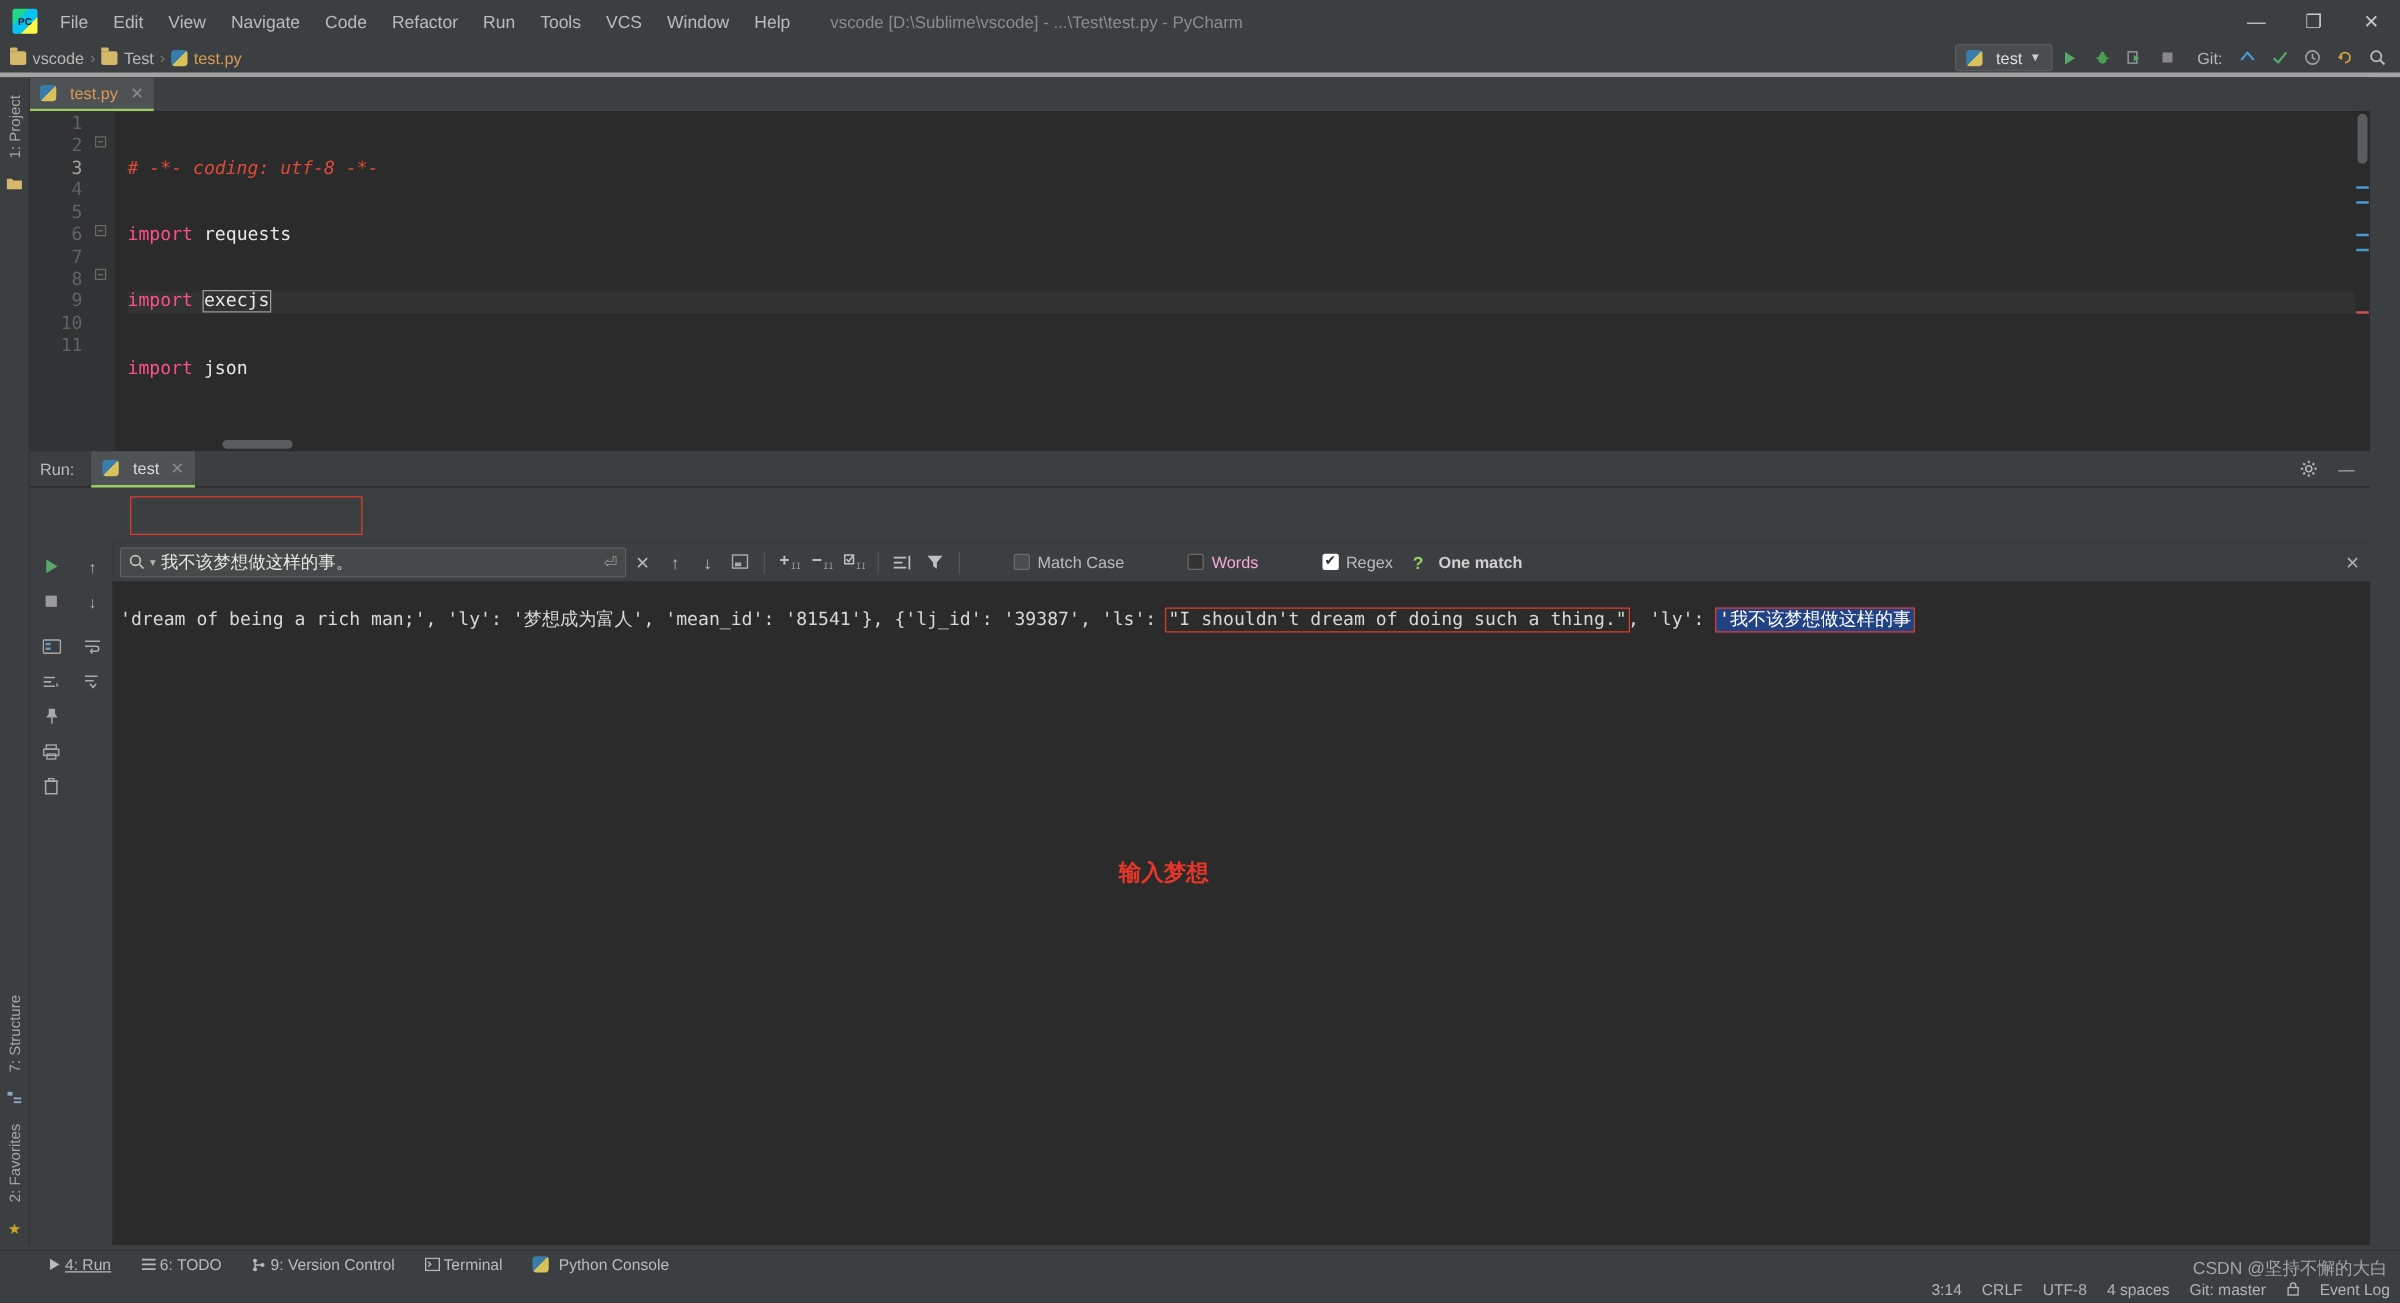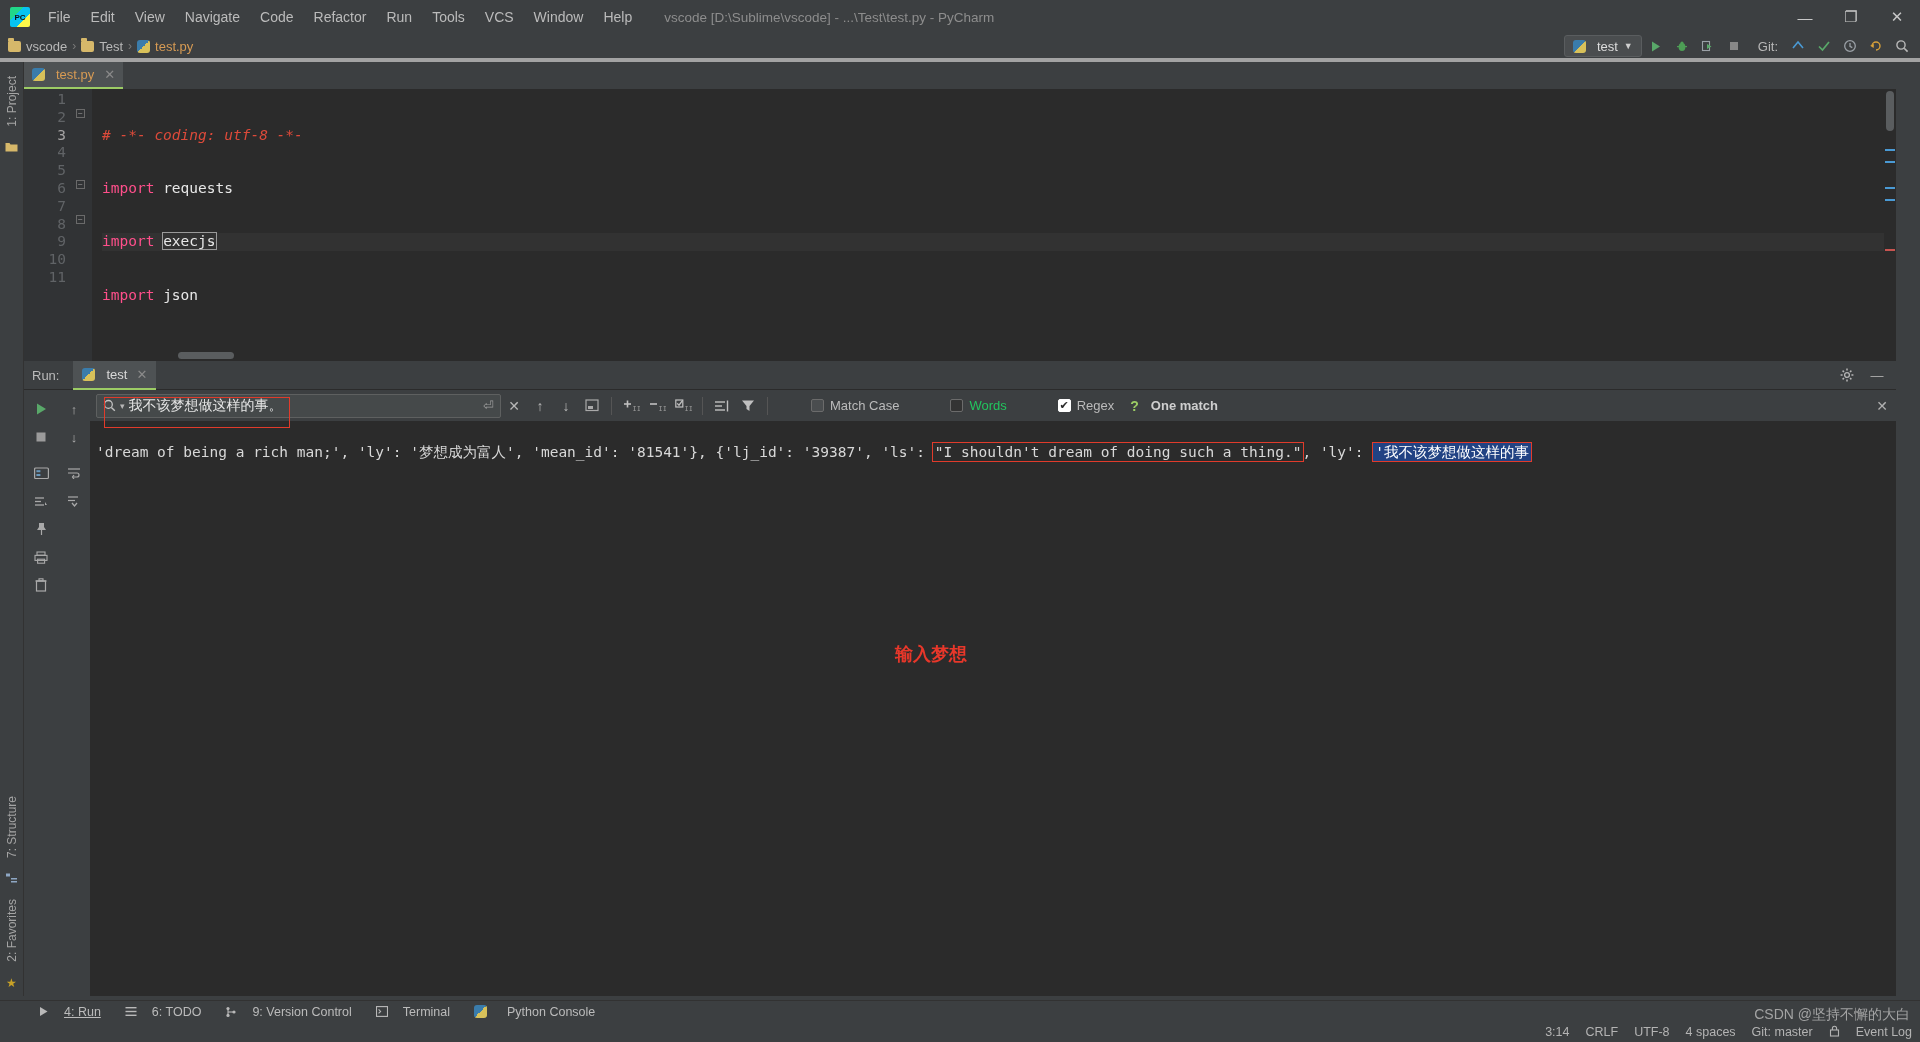--- a/index.html
+++ b/index.html
@@ -129,21 +129,21 @@
   }
   .scroll-thumb-v {
     position: absolute; right: 2px; top: 2px; width: 8px; height: 40px;
     background: #5a5d5f; border-radius: 4px;
   }
   .marker { position: absolute; right: 1px; width: 10px; height: 2px; }
 
   
   .run-window {
     position: absolute; left: 24px; right: 24px; top: 299px; bottom: 40px;
-    background: #3c3f41; display: flex; flex-direction: column;
+    background: #3c3f41; display: flex; flex-direction: column; gap: 44px;
   }
   .run-header {
     height: 29px; display: flex; align-items: center; padding-left: 8px;
     position: relative; border-bottom: 1px solid #2b2b2b;
   }
   .run-label { color: #bbbbbb; font-size: 13px; margin-right: 14px; }
   .run-tab {
     display: flex; align-items: center; gap: 6px; padding: 0 9px; height: 29px;
     background: #4e5254; color: #d8d8d8; font-size: 13px;
     border-bottom: 2px solid #9ccc65;
@@ -191,21 +191,21 @@
   }
   .fb-sep { width: 1px; height: 18px; background: #555; margin: 0 6px; }
   .chk {
     width: 13px; height: 13px; border: 1px solid #6b6b6b; background: #4a4d4f;
     border-radius: 2px; display: inline-flex; align-items: center; justify-content: center;
     margin-right: 6px; flex: none;
   }
   .chk.on { background: #fff; border-color: #fff; }
   .chk.on::after { content: "✔"; color: #2b2b2b; font-size: 11px; line-height: 1; }
   .chk-label { color: #bbbbbb; font-size: 13px; margin-right: 14px; display: flex; align-items: center; padding-left: 37px; }
-  .chk-label.dim { color: #22c55e; }
+  .chk-label.dim { color: #f9a8d4; }
   .q-help { color: #9ccc65; font-size: 14px; font-weight: bold; margin: 0 12px 0 2px; }
   .match-txt { color: #cfcfcf; font-size: 13px; font-weight: bold; }
   .findbar-close { position: absolute; right: 8px; color: #b0b0b0; font-size: 14px; }
 
   
   .console {
     flex: 1; position: relative; overflow: hidden; background: #2b2b2b;
     font-family: "DejaVu Sans Mono", monospace; font-size: 14.5px; color: #d8d8d8;
   }
   .console-line {
@@ -223,21 +223,21 @@
     font-family: "DejaVu Sans", sans-serif;
   }
 
   
   .toolstrip {
     position: absolute; left: 0; right: 0; bottom: 20px; height: 22px;
     background: #3c3f41; display: flex; align-items: center; gap: 0;
     padding-left: 26px; border-top: 1px solid #323232;
   }
   .ts-item {
-    display: flex; align-items: center; gap: 15px; color: #bbbbbb; font-size: 12.5px;
+    display: flex; align-items: center; gap: 3px; color: #bbbbbb; font-size: 12.5px;
     padding: 0 12px; height: 22px; justify-content: flex-end;
   }
   .ts-item .u { text-decoration: underline; }
 
   .statusbar {
     position: absolute; left: 0; right: 0; bottom: 0; height: 20px;
     background: #3c3f41; display: flex; align-items: center; position: absolute;
   }
   .sb-right { position: absolute; right: 8px; display: flex; align-items: center; gap: 16px; }
   .sb-cell { color: #b3b3b3; font-size: 12.5px; }

